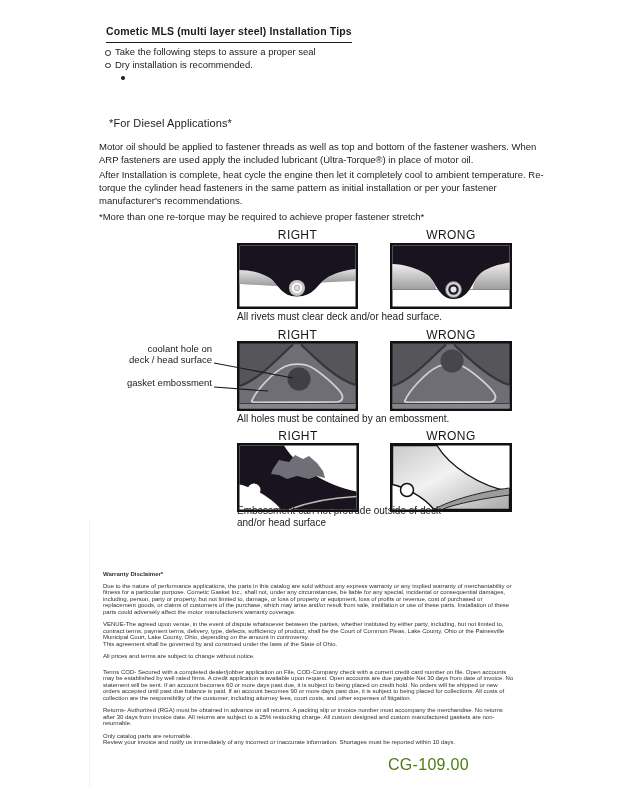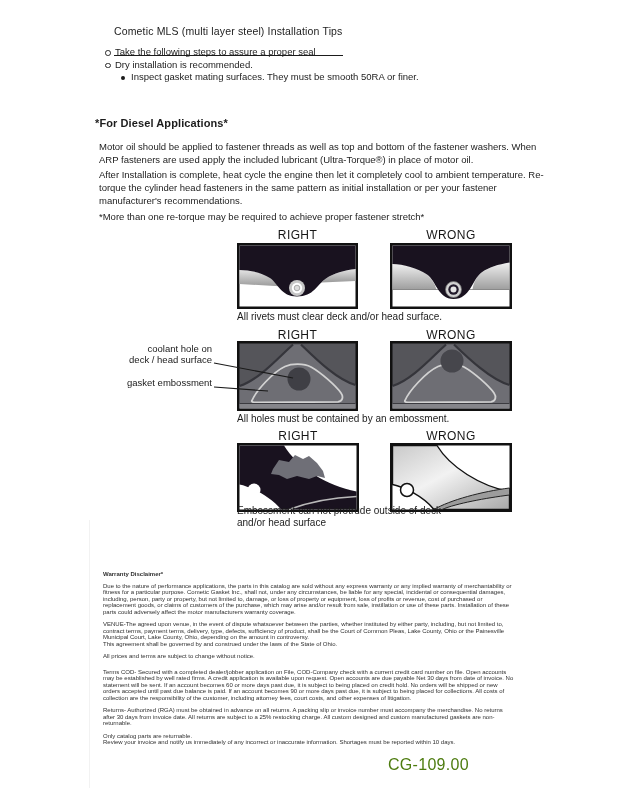--- a/index.html
+++ b/index.html
@@ -1,28 +1,28 @@
 <!DOCTYPE html>
 <html><head>
 <meta charset="utf-8">
 <style>
   html,body{margin:0;padding:0;background:#ffffff;}
   body{width:618px;height:800px;position:relative;font-family:"Liberation Sans",sans-serif;color:#1c1c1c;}
   .page{position:absolute;left:0;top:0;width:618px;height:800px;background:#fff;overflow:hidden;}
 
-  .title{position:absolute;left:114px;top:25px;margin:0;font-size:10.5px;font-weight:normal;
-         border-bottom:1.6px solid #1b1b1b;padding-bottom:18px;letter-spacing:.15px;}
+  .title{position:absolute;left:106px;top:25px;margin:0;font-size:10.5px;font-weight:bold;
+         border-bottom:1.6px solid #1b1b1b;padding-bottom:5px;letter-spacing:.15px;}
 
   .bullets{position:absolute;left:104px;top:46px;font-size:9.5px;line-height:12.7px;}
   .b{position:relative;padding-left:11px;}
   .b.sub{padding-left:27px;}
   .ring{position:absolute;left:1px;top:4px;width:3.6px;height:3.6px;border:1px solid #2a2a2a;border-radius:50%;}
   .dot{position:absolute;left:17px;top:4.6px;width:3.8px;height:3.8px;background:#1c1c1c;border-radius:50%;}
 
-  .diesel-head{position:absolute;left:95px;top:117px;margin:0;font-size:11px;font-weight:bold;letter-spacing:.1px;}
+  .diesel-head{position:absolute;left:109px;top:117px;margin:0;font-size:11px;font-weight:normal;letter-spacing:.1px;}
   .body-p{position:absolute;left:95px;width:450px;margin:4px;font-size:9.5px;line-height:13.2px;}
   .p1{top:136px}.p2{top:164px}.note{top:206px}
 
   .dlabel{position:absolute;font-size:12px;letter-spacing:.4px;color:#161616;text-align:center;}
   .dbox{position:absolute;line-height:0;}
   .dbox svg{display:block;}
   .caption{position:absolute;font-size:10px;font-weight:normal;line-height:11.5px;}
 
   .ann{position:absolute;left:95px;width:117px;text-align:right;font-size:9.5px;line-height:11px;color:#202020;}
   .leader{position:absolute;left:213px;top:355px;z-index:5;}
@@ -39,21 +39,21 @@
 </head>
 <body>
 
 <div class="page">
 
   <h1 class="title">Cometic MLS (multi layer steel) Installation Tips</h1>
 
   <div class="bullets">
     <div class="b"><span class="ring"></span><span>Take the following steps to assure a proper seal</span></div>
     <div class="b"><span class="ring"></span><span>Dry installation is recommended.</span></div>
-    <div class="b sub"><span class="dot"></span><span>Inspect gasket mating surfaces.  They must be smooth 50RA or finer.</span></div>
+    <div class="b sub"><span class="dot"></span></div>
   </div>
 
   <h2 class="diesel-head">*For Diesel Applications*</h2>
   <p class="body-p p1">Motor oil should be applied to fastener threads as well as top and bottom of the fastener washers. When ARP fasteners are used apply the included lubricant (Ultra-Torque®) in place of motor oil.</p>
   <p class="body-p p2">After Installation is complete, heat cycle the engine then let it completely cool to ambient temperature. Re-torque the cylinder head fasteners in the same pattern as initial installation or per your fastener manufacturer's recommendations.</p>
   <p class="body-p note">*More than one re-torque may be required to achieve proper fastener stretch*</p>
 
   <div class="dlabel" style="left:237px;top:228px;width:121px">RIGHT</div>
   <div class="dlabel" style="left:390px;top:228px;width:122px">WRONG</div>
 

